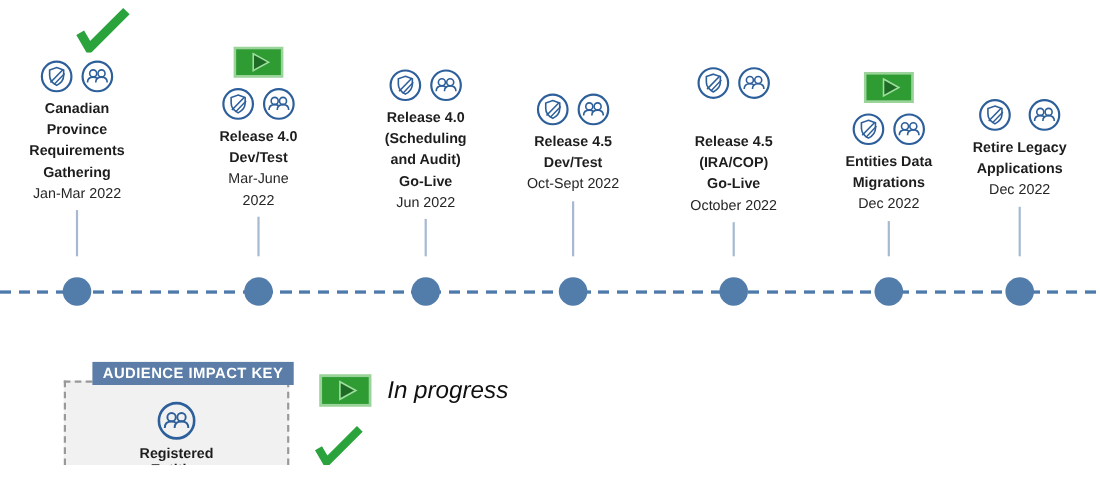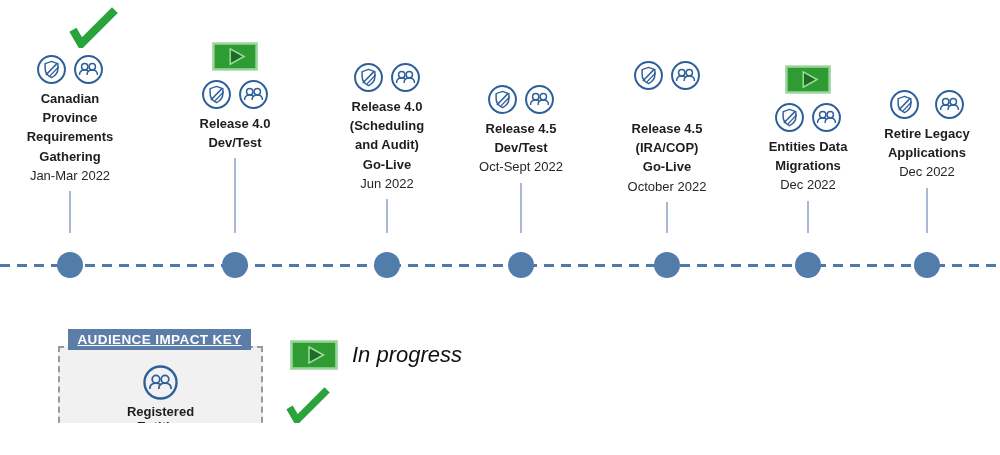--- a/index.html
+++ b/index.html
@@ -41,23 +41,23 @@
     text-align:center;white-space:pre-line;margin-top:4px;
   }
   .m-date{
     font-size:13px;line-height:1.48;color:#262626;
     text-align:center;white-space:pre-line;
   }
   .connector{flex:1 1 auto;width:2px;background:#a6b9d0;margin-top:6px;min-height:8px;}
   
   .audience-key{position:absolute;left:58px;top:329px;width:205px;height:114px;}
   .ak-bar{
-    position:absolute;left:10px;top:0;width:183px;height:21px;background:#5b7da7;
+    position:absolute;left:26px;top:0;width:183px;height:21px;background:#5b7da7;
     color:#ffffff;font-weight:bold;font-size:13.5px;letter-spacing:.4px;
-    display:flex;align-items:center;justify-content:center;z-index:2;text-decoration:underline;
+    display:flex;align-items:center;justify-content:center;z-index:2;
   }
   .ak-box{
     position:absolute;left:0;top:17px;width:205px;height:97px;
     background:#f1f1f2;border:2px dashed #999999;box-sizing:border-box;
     display:flex;justify-content:center;gap:6px;padding-top:16px;
   }
   .ak-item{display:flex;flex-direction:column;align-items:center;width:99px;}
   .ak-label{
     font-weight:bold;font-size:13px;line-height:1.15;color:#1d1d1d;
     text-align:center;white-space:pre-line;margin-top:4px;
@@ -141,20 +141,22 @@
           </svg>
         </span>
       <span class="circ-icon">
           <svg width="31" height="31">
             <use href="#sym-people"></use>
           </svg>
         </span>
     </div>
     <div class="m-title">Release 4.0
 Dev/Test</div>
+    <div class="m-date">Mar-June
+2022</div>
     <div class="connector"></div>
   </div>
 
   <div class="milestone m3">
     <div class="aud-icons">
       <span class="circ-icon">
           <svg width="31" height="31">
             <use href="#sym-shield"></use>
           </svg>
         </span>

